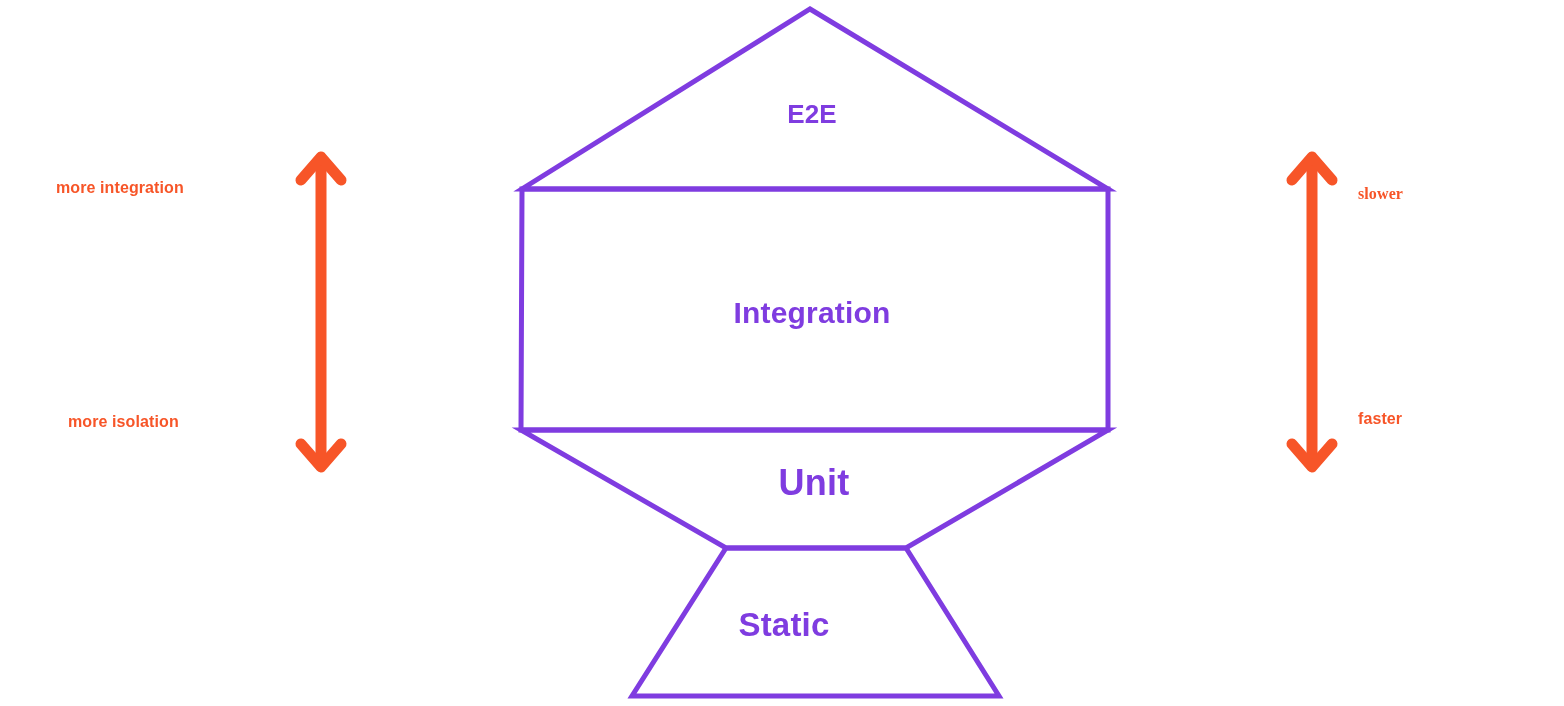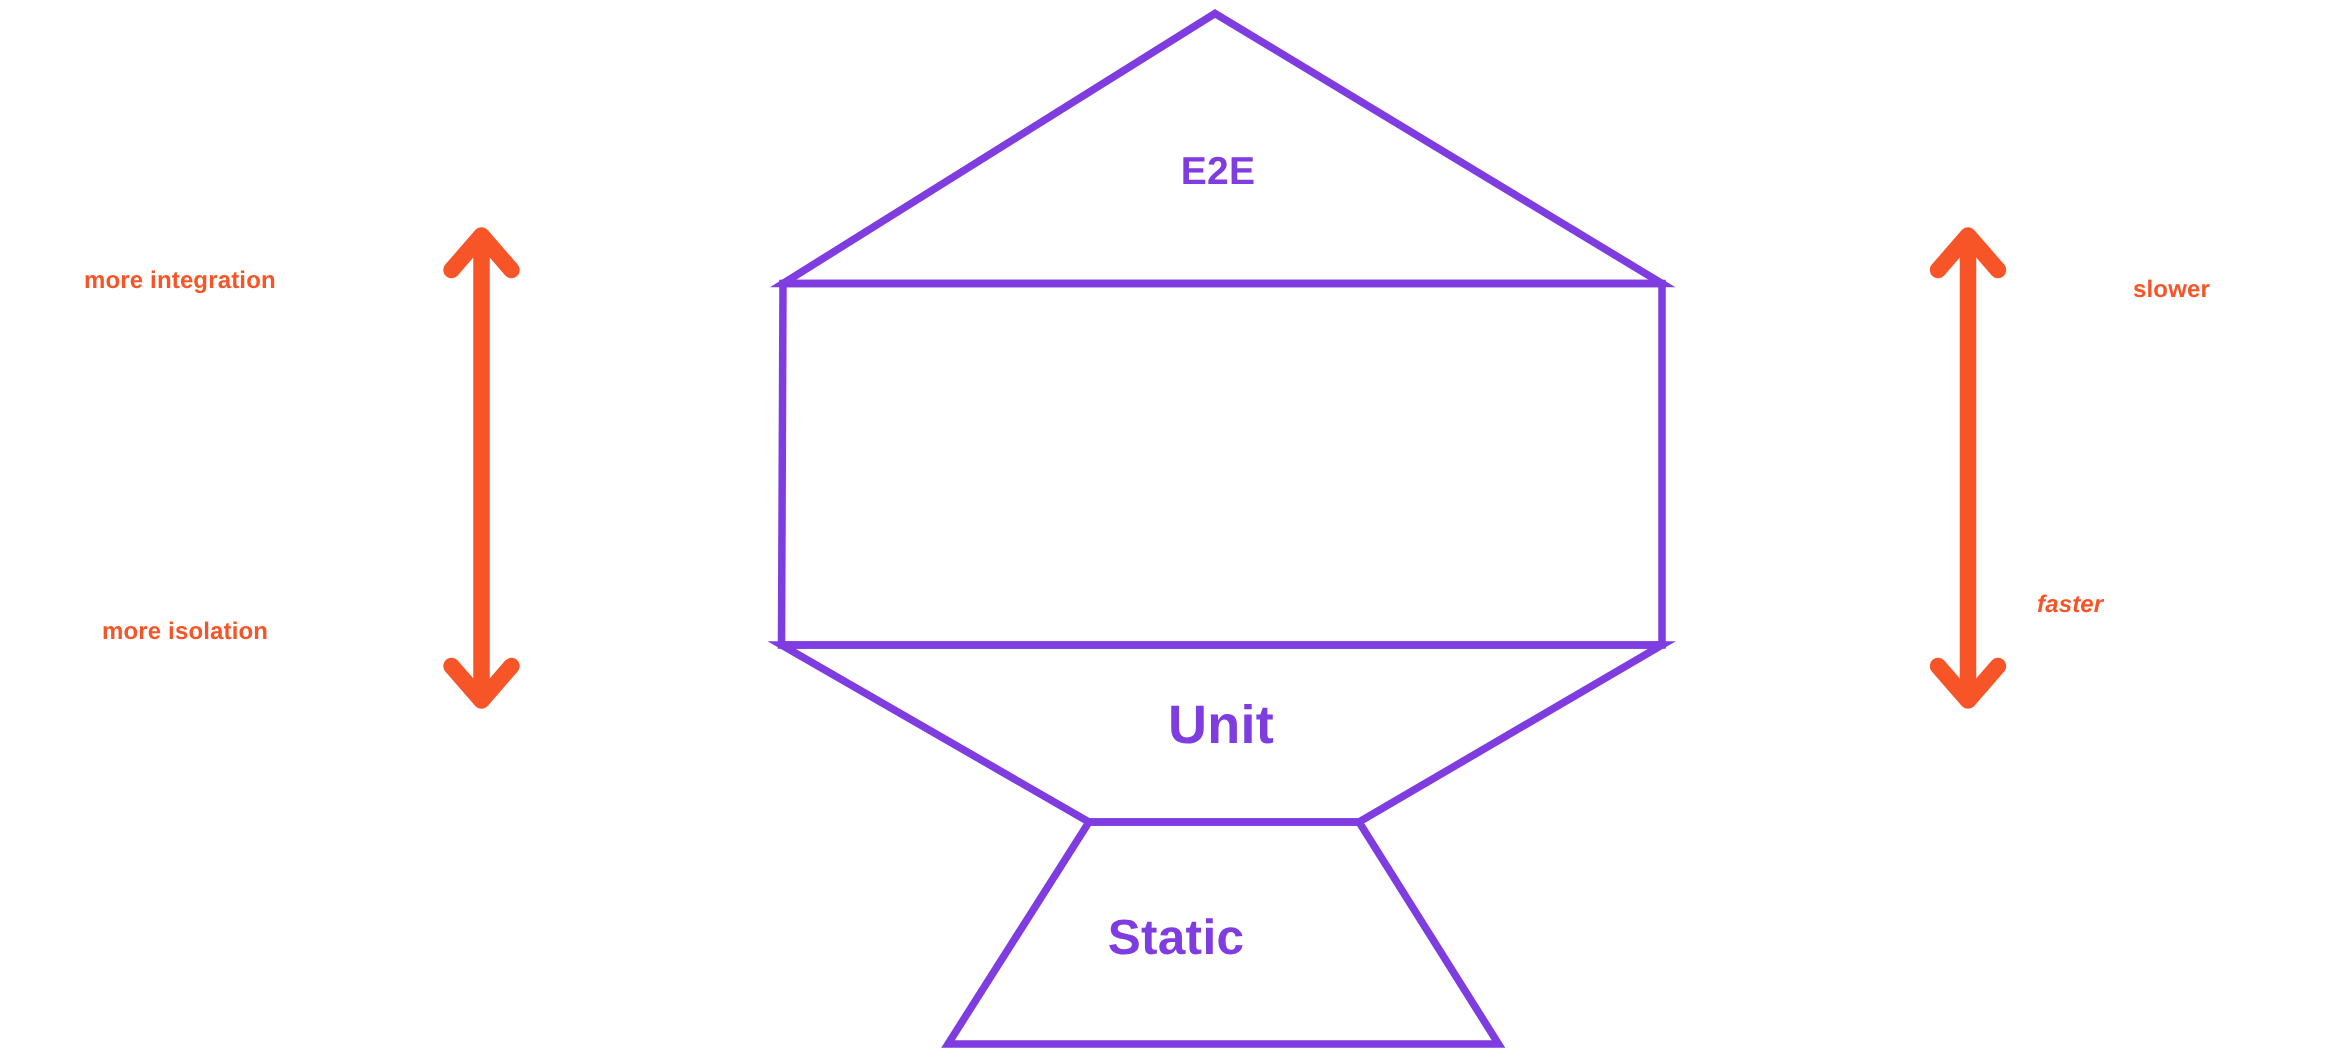--- a/index.html
+++ b/index.html
@@ -61,22 +61,22 @@
   .axis-label.right-side {
     transform: translateY(-50%);
   }
   #label-e2e      { left: 812px; top: 114px; font-size: 26px; }
   #label-integration { left: 812px; top: 313px; font-size: 30px; }
   #label-unit     { left: 814px; top: 483px; font-size: 36px; }
   #label-static   { left: 784px; top: 625px; font-size: 33px; }
 
   #label-more-integration { left: 56px;  top: 188px; }
   #label-more-isolation   { left: 68px;  top: 422px; }
-  #label-slower           { left: 1422px; top: 194px; }
-  #label-faster           { left: 1358px; top: 404px; font-style: italic; }
+  #label-slower           { left: 1358px; top: 194px; font-family: Liberation Serif, serif; }
+  #label-faster           { left: 1358px; top: 419px; }
 </style>
 </head>
 <body>
 
 <div id="canvas">
 
   <svg id="diagram-svg" viewBox="0 0 1564 706">
 
     <path class="shape-stroke" d="M 810 9 L 1108 189 L 522 189 Z"></path>
 
@@ -95,20 +95,21 @@
     <g>
       <line class="arrow-stroke" x1="1312" y1="158" x2="1312" y2="466"></line>
       <polyline class="arrow-stroke" points="1292,180 1312,157 1332,180"></polyline>
       <polyline class="arrow-stroke" points="1292,444 1312,467 1332,444"></polyline>
     </g>
 
   </svg>
 
   <div class="layer-label" id="label-e2e">E2E</div>
 
+  <div class="layer-label" id="label-integration">Integration</div>
 
   <div class="layer-label" id="label-unit">Unit</div>
 
   <div class="layer-label" id="label-static">Static</div>
 
   <div class="axis-label" id="label-more-integration">more integration</div>
 
   <div class="axis-label" id="label-more-isolation">more isolation</div>
 
   <div class="axis-label right-side" id="label-slower">slower</div>

